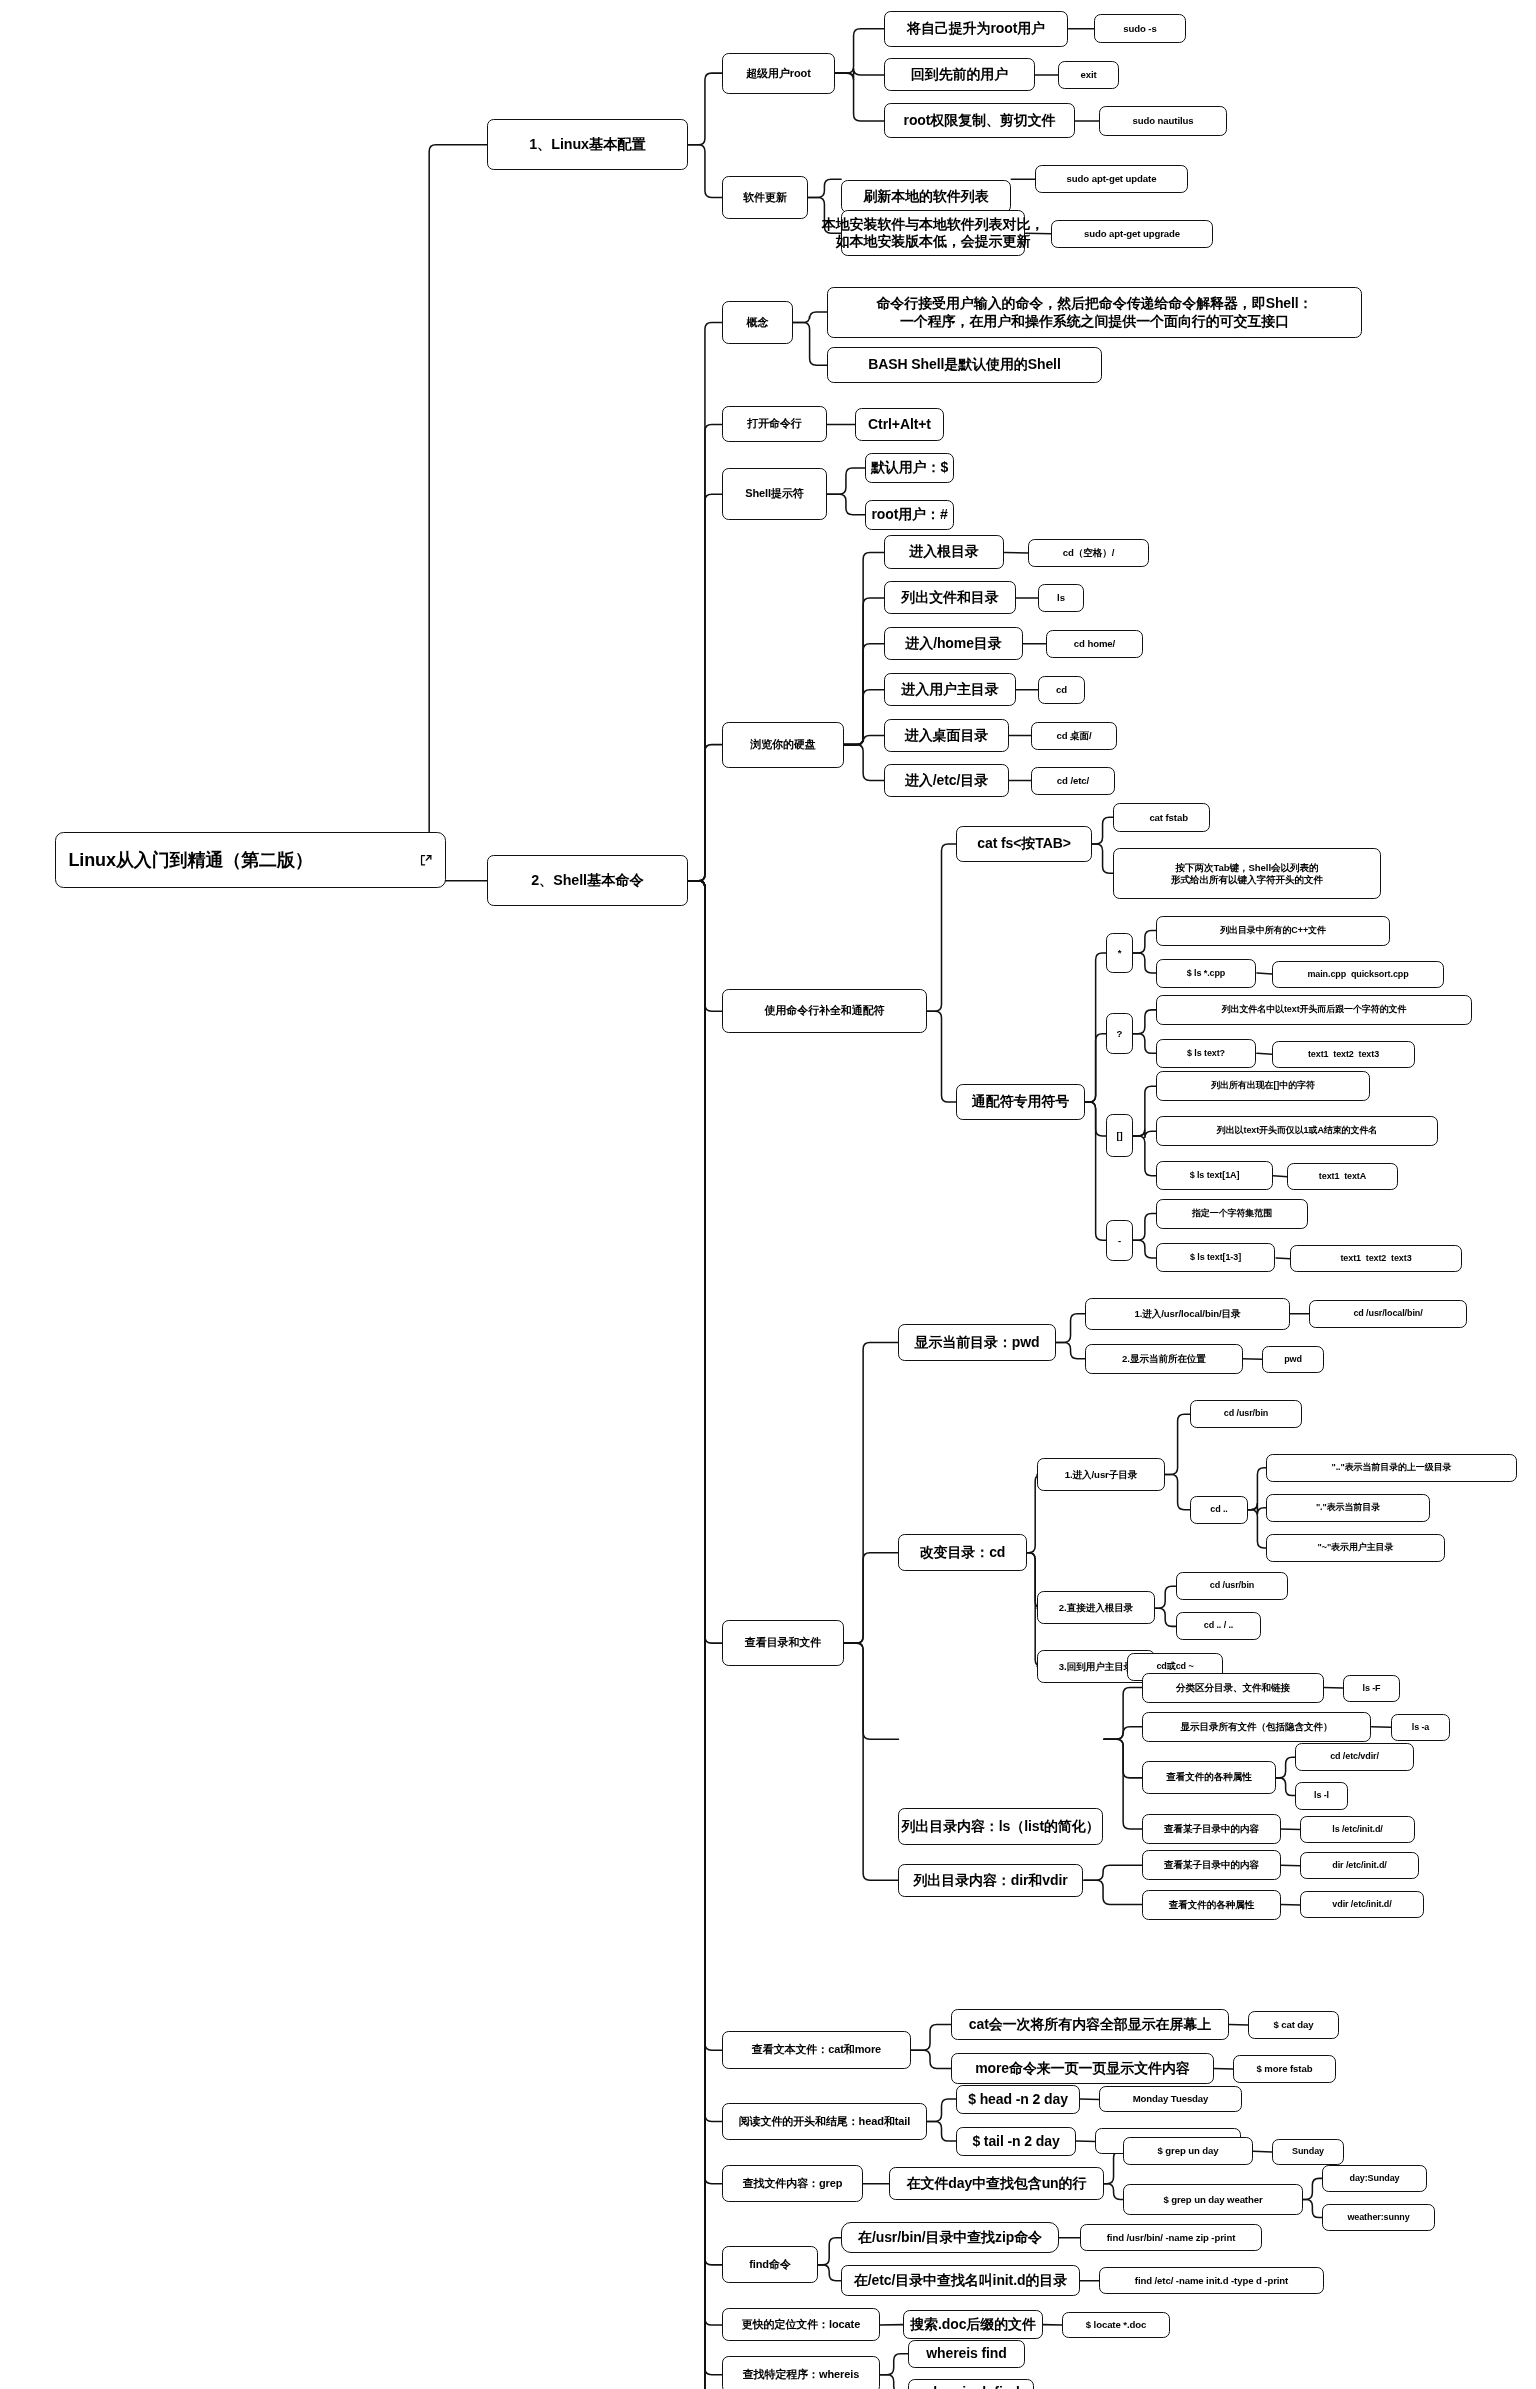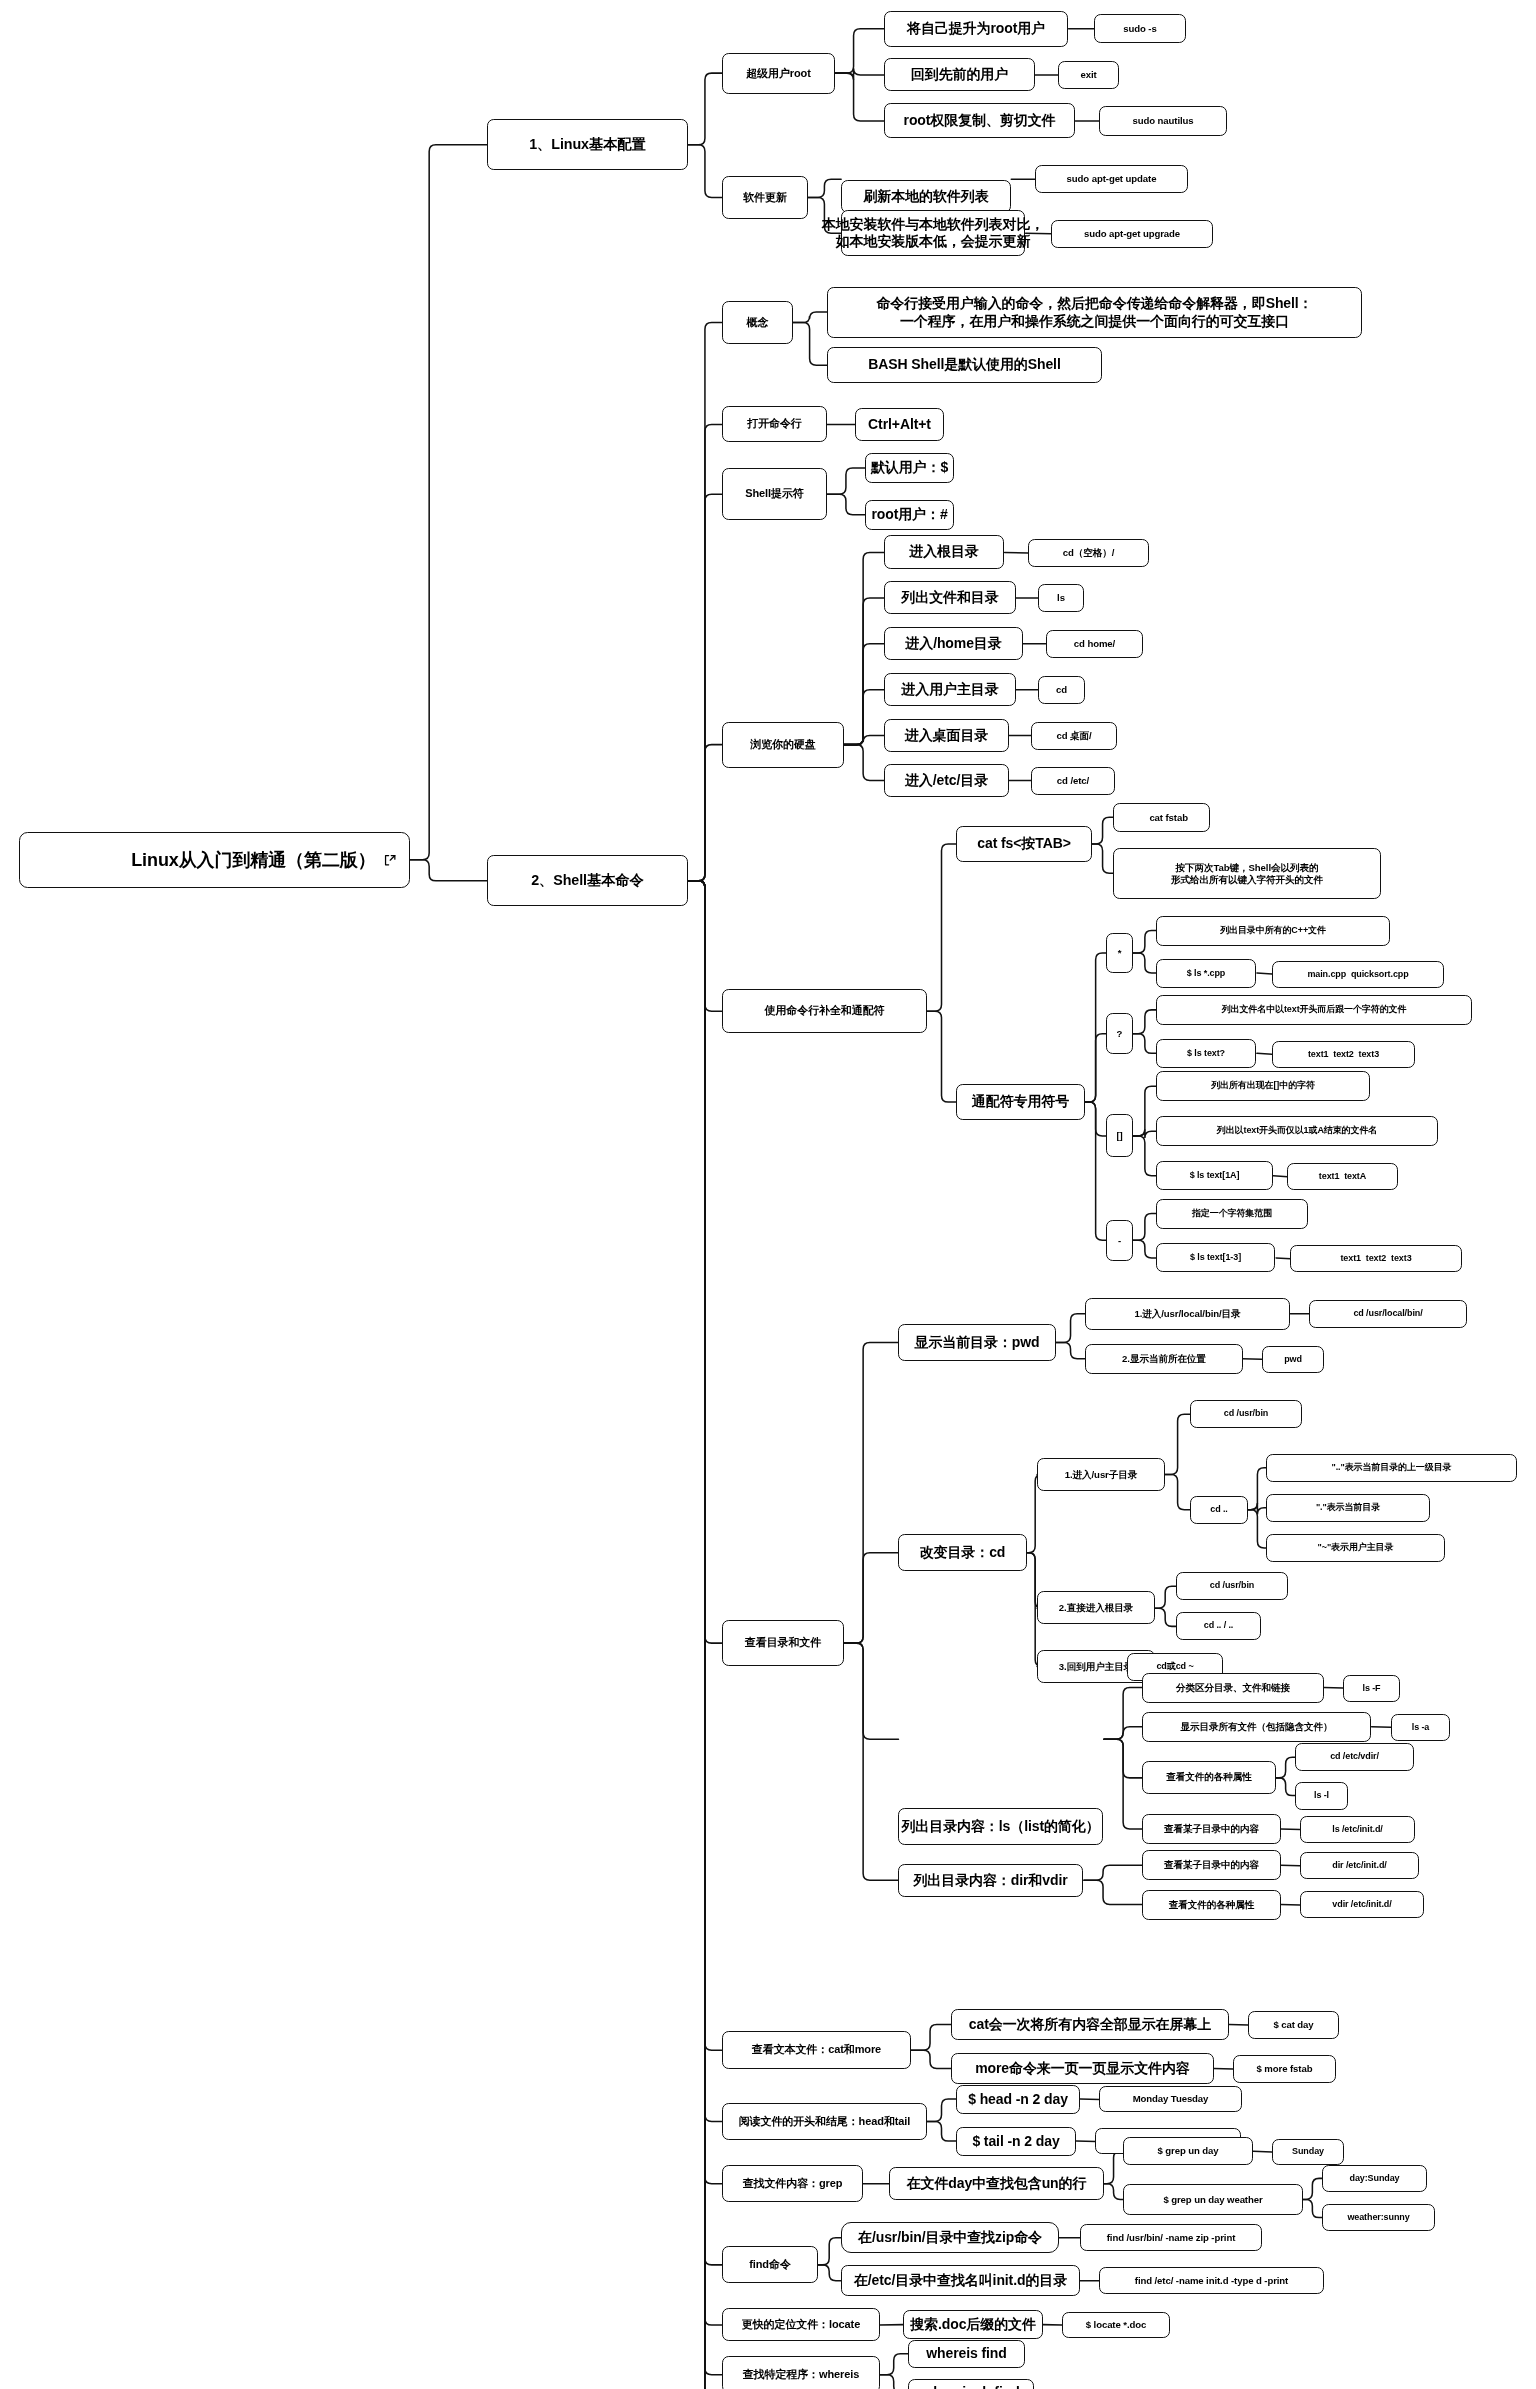--- a/index.html
+++ b/index.html
@@ -14,21 +14,21 @@
   .node{
     position:absolute; box-sizing:border-box;
     border:1.4px solid #111; border-radius:6.7px; background:#fff;
     display:flex; align-items:center; justify-content:center;
     text-align:center; color:#000; font-weight:700;
     padding:2.9px 5.7px; line-height:1.25; white-space:pre;
     letter-spacing:-0.1px;
   }
   .root{
     border-width:1.9px; border-radius:8.6px; font-size:18px;
-    padding:6.7px 12.4px; gap:8.6px; justify-content:flex-end;
+    padding:6.7px 12.4px; gap:8.6px; justify-content:space-between;margin-left:36px;
   }
   .lvl1{font-size:14.3px;border-width:1.9px;}
   .lvl2{font-size:11px;}
   .lvl3{font-size:14px;}
   .lvl4{font-size:9.6px;}
   .lvl5{font-size:9px;}
   .ext-icon{display:inline-block;width:12.4px;height:12.4px;position:relative;flex:0 0 auto;}
   .ext-icon svg{display:block;}
 </style>
 </head>

